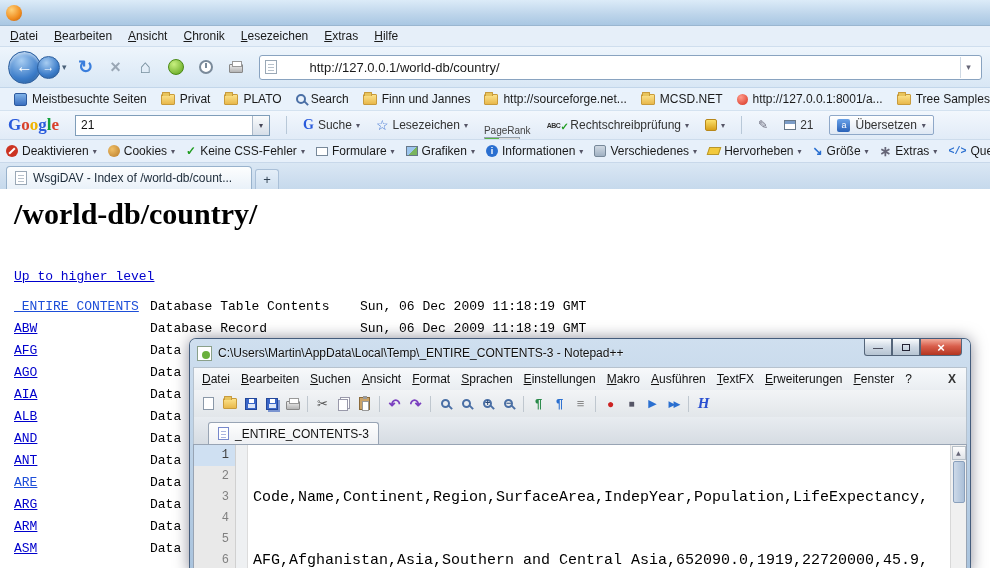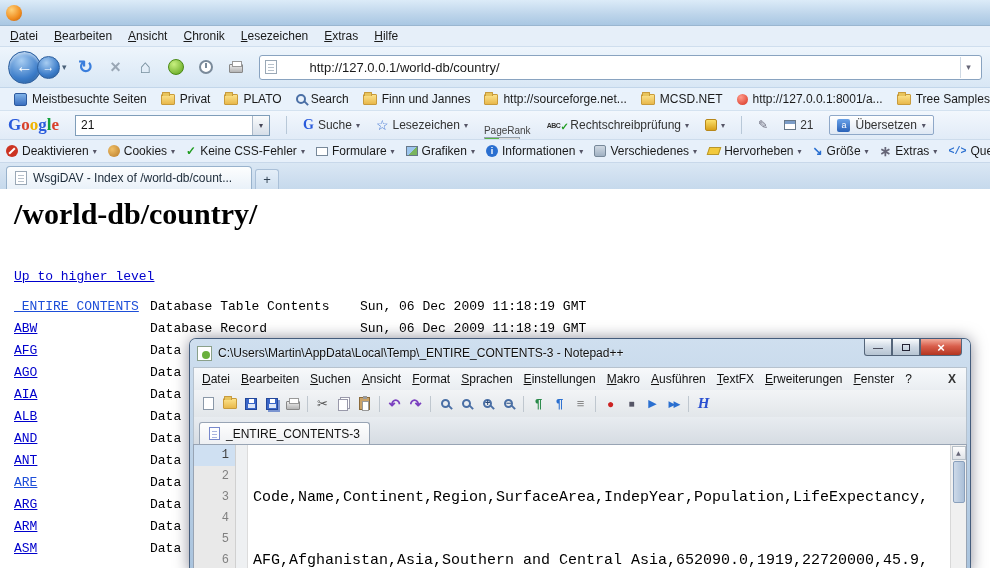--- a/index.html
+++ b/index.html
@@ -142,21 +142,21 @@
   .ic-mag2::after { content:""; position:absolute; width:6px; height:2px; background:#4a6fa5; transform:rotate(45deg); right:-5px; bottom:-2px; }
   .ic-mag2 .z { position:absolute; top:-2px; left:0; right:0; text-align:center; font-size:9px; font-weight:bold; color:#2a4a7a; line-height:9px; }
   .ic-wrap { color:#2a8a4a; font-size:13px; font-weight:bold; }
   .ic-para { color:#2a6fd0; font-size:13px; font-weight:bold; }
   .ic-indent { color:#888; font-size:13px; font-weight:bold; }
   .ic-rec { color:#cc2222; font-size:12px; }
   .ic-stopm { color:#556; font-size:10px; }
   .ic-play { color:#2a6fd0; font-size:11px; }
   .ic-playm { color:#2a6fd0; font-size:9px; letter-spacing:-2px; }
   .ic-H { color:#2a4fd0; font-family:"Liberation Serif",serif; font-style:italic; font-weight:bold; font-size:15px; }
-  .npp-tabs { height:27px; background:linear-gradient(#e8ecf0,#d6dce3); margin:0 3px; border-left:1px solid #b6c2ce; border-right:1px solid #b6c2ce; display:flex; align-items:flex-end; padding:3px 5px 0; }
+  .npp-tabs { height:27px; background:linear-gradient(#e8ecf0,#d6dce3); margin:0 3px; border-left:1px solid #b6c2ce; border-right:1px solid #b6c2ce; display:flex; align-items:flex-end; padding:3px 14px 0; }
   .npp-tab { height:22px; background:linear-gradient(#fefefe,#eef0f3); border:1px solid #98a4b4; border-bottom:none; border-radius:3px 3px 0 0; display:flex; align-items:center; gap:6px; padding:0 9px; font-size:12px; color:#111; }
   .doc-icon { width:11px; height:13px; background:#fff; border:1px solid #7788cc; position:relative; }
   .doc-icon::after { content:""; position:absolute; left:2px; top:3px; right:2px; height:1px; background:#aab4e0; box-shadow:0 3px 0 #aab4e0, 0 6px 0 #aab4e0; }
   .npp-editor { position:absolute; left:3px; right:3px; top:105px; bottom:0; background:#fff; border:1px solid #98a4b4; border-bottom:none; display:flex; font-family:"Liberation Mono",monospace; overflow:hidden; }
   .gutter { width:42px; background:#e9e9e9; border-right:1px solid #d0d0d0; color:#808080; font-size:12px; text-align:right; flex:0 0 auto; }
   .gutter .ln { height:21px; line-height:21px; padding-right:6px; }
   .gutter .ln.current { background:#cfe0f2; color:#404040; }
   .fold-margin { width:12px; background:#eef0f2; border-right:1px solid #dcdcdc; flex:0 0 auto; }
   .code { flex:1; font-size:15px; line-height:21px; color:#000; padding-left:5px; white-space:pre; overflow:hidden; }
   .code .cl { height:21px; }

